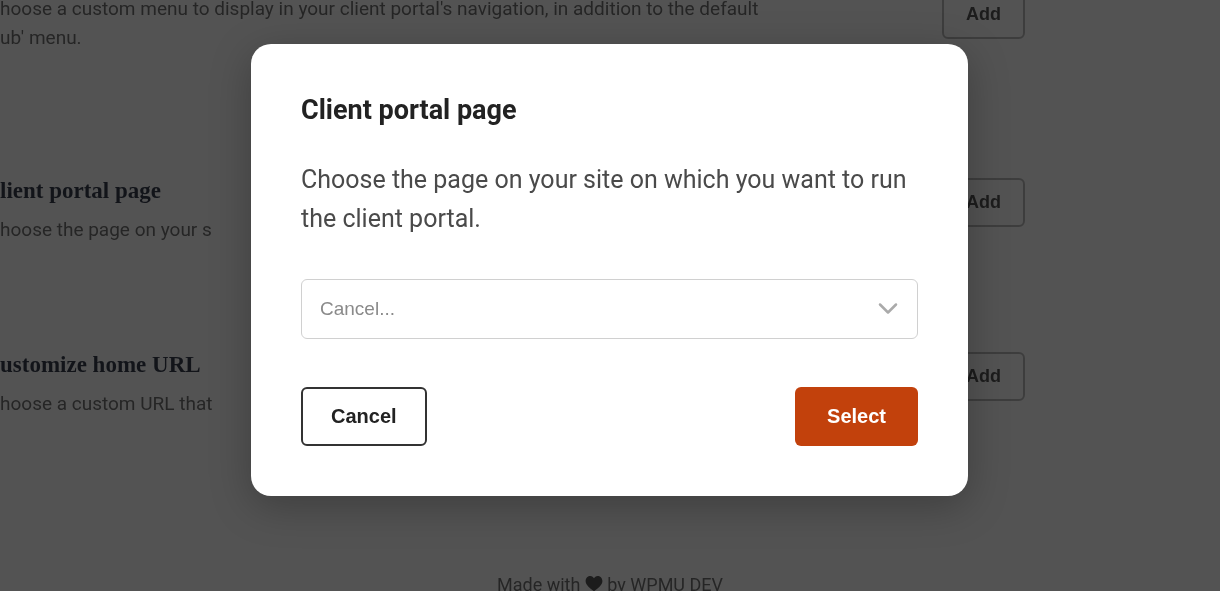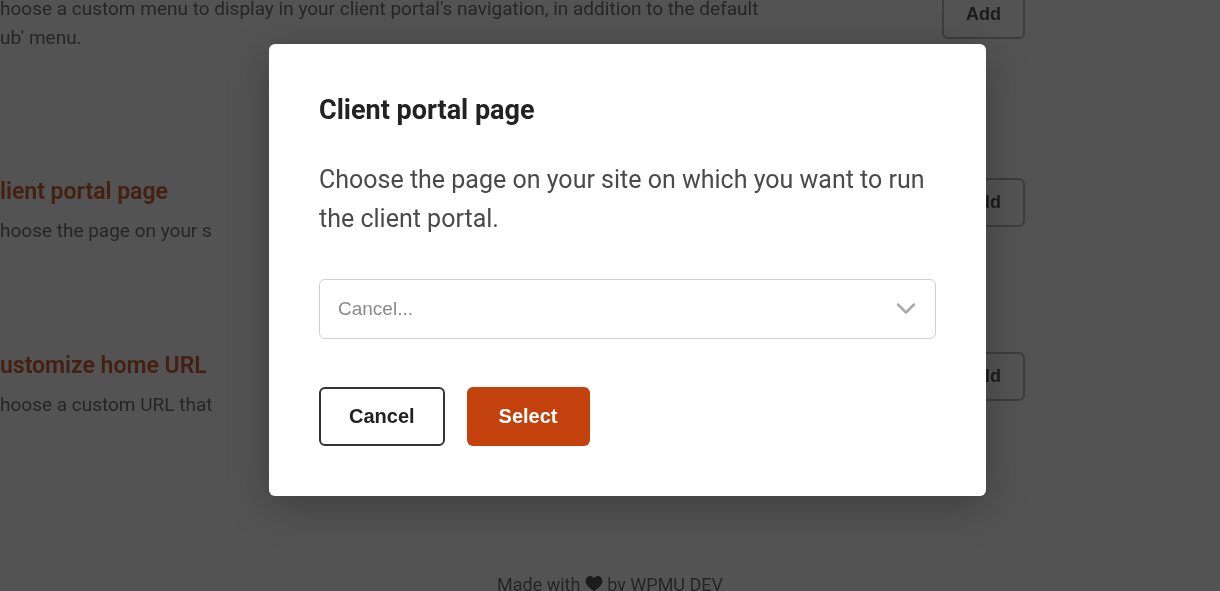--- a/index.html
+++ b/index.html
@@ -35,22 +35,23 @@
     .bg-desc {
       font-size: 19px;
       color: #555;
       line-height: 1.5;
       max-width: 900px;
     }
 
     .bg-heading {
       font-size: 23px;
       font-weight: 600;
-      color: #c2410c;
+      color: #0f172a;
       margin-bottom: 12px;
+      font-family: Liberation Serif, serif;
     }
 
     .bg-add-btn {
       position: absolute;
       right: 195px;
       border: 2px solid #aaa;
       background: transparent;
       padding: 12px 22px;
       font-size: 18px;
       font-weight: 600;
@@ -103,25 +104,25 @@
       top: 0;
       left: 0;
       width: 100%;
       height: 100%;
       background: rgba(20,20,20,0.72);
     }
 
     
     .modal {
       position: absolute;
-      left: 269px;
+      left: 251px;
       top: 44px;
       width: 717px;
       background: #fff;
-      border-radius: 6px;
+      border-radius: 20px;
       box-shadow: 0 10px 40px rgba(0,0,0,0.25);
       padding: 50px 50px 50px 50px;
     }
 
     .modal-title {
       font-size: 27px;
       font-weight: 700;
       color: #222;
       margin-bottom: 35px;
     }
@@ -160,22 +161,22 @@
     .chevron-icon {
       position: absolute;
       right: 20px;
       top: 50%;
       transform: translateY(-50%);
       pointer-events: none;
     }
 
     .modal-actions {
       display: flex;
-      justify-content: flex-start;
-      gap: 22px;
+      justify-content: space-between;
+      gap: 28px;
       margin-top: 48px;
     }
 
     .btn {
       border-radius: 6px;
       font-size: 20px;
       font-weight: 600;
       padding: 16px 28px;
       cursor: pointer;
     }

